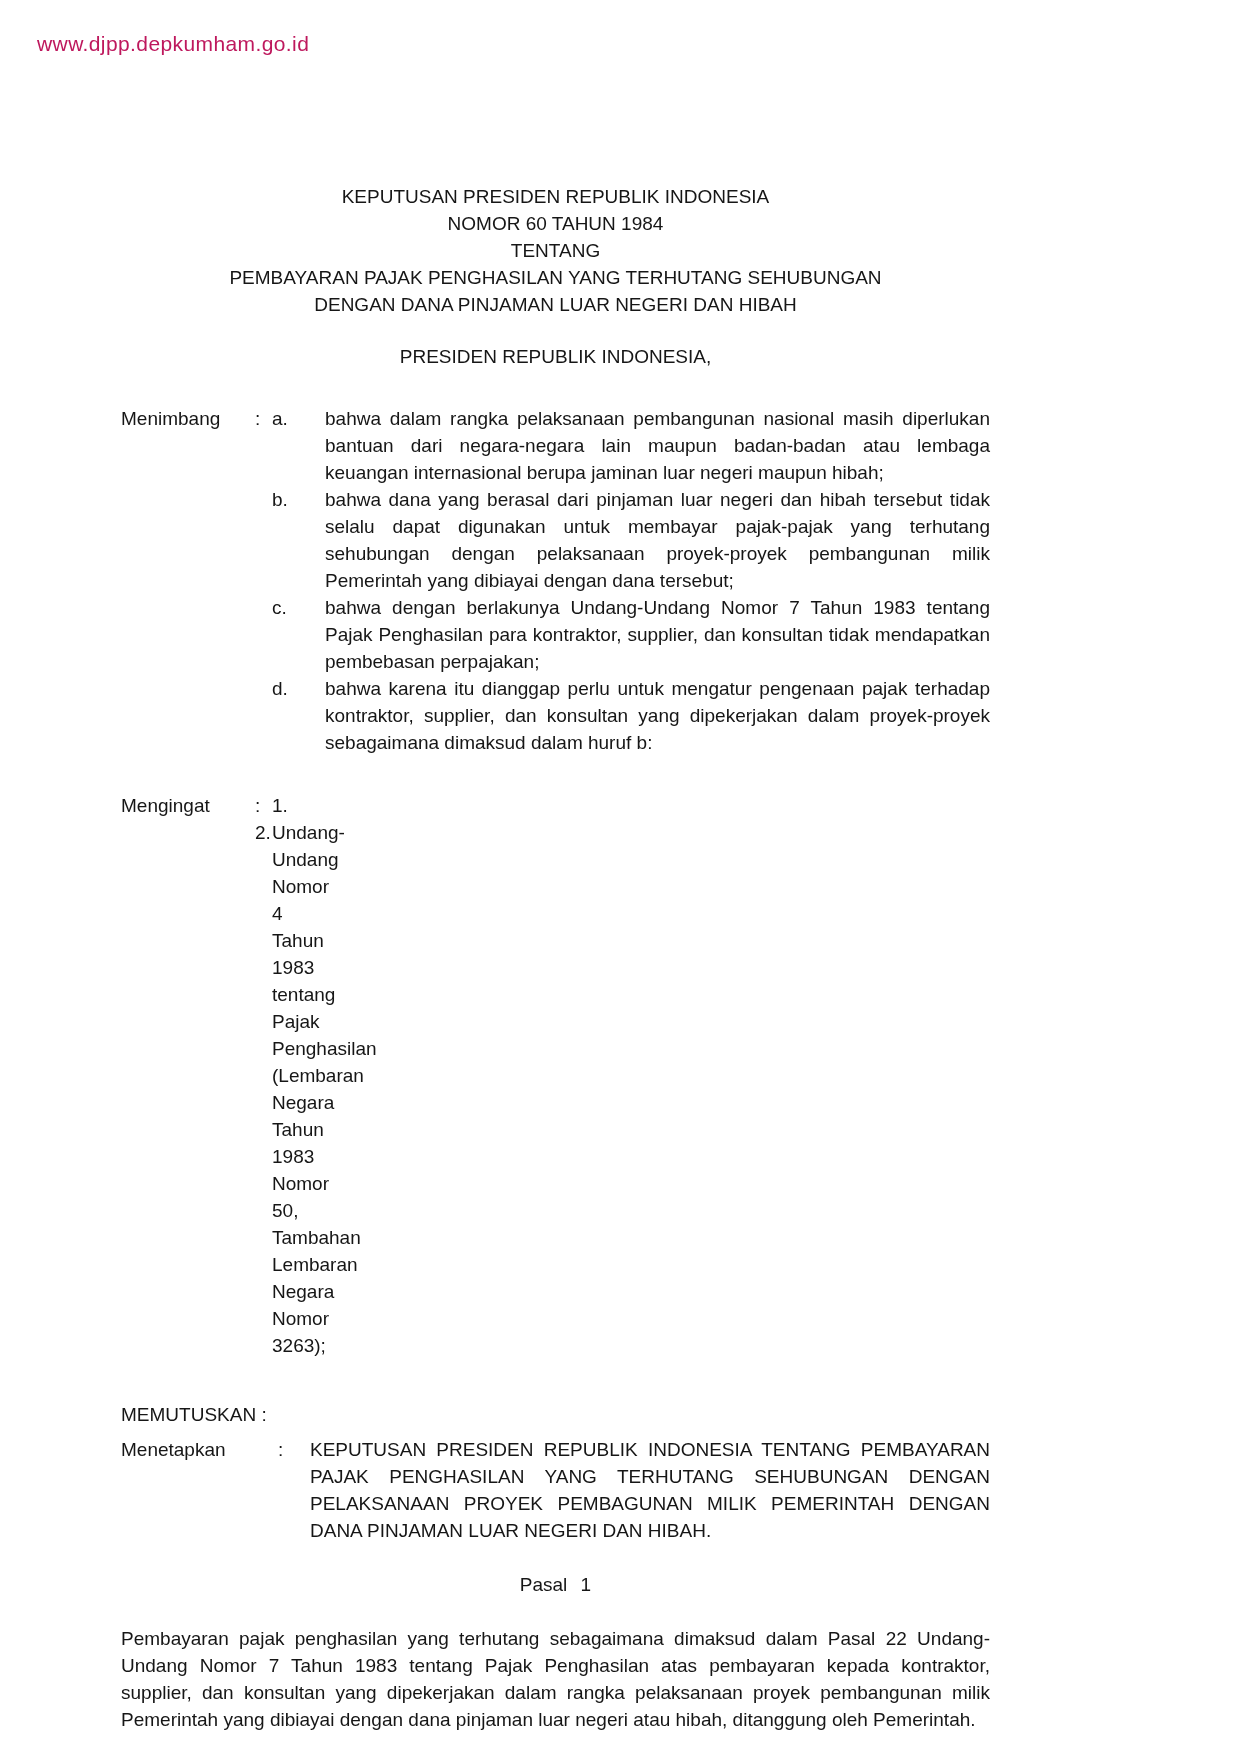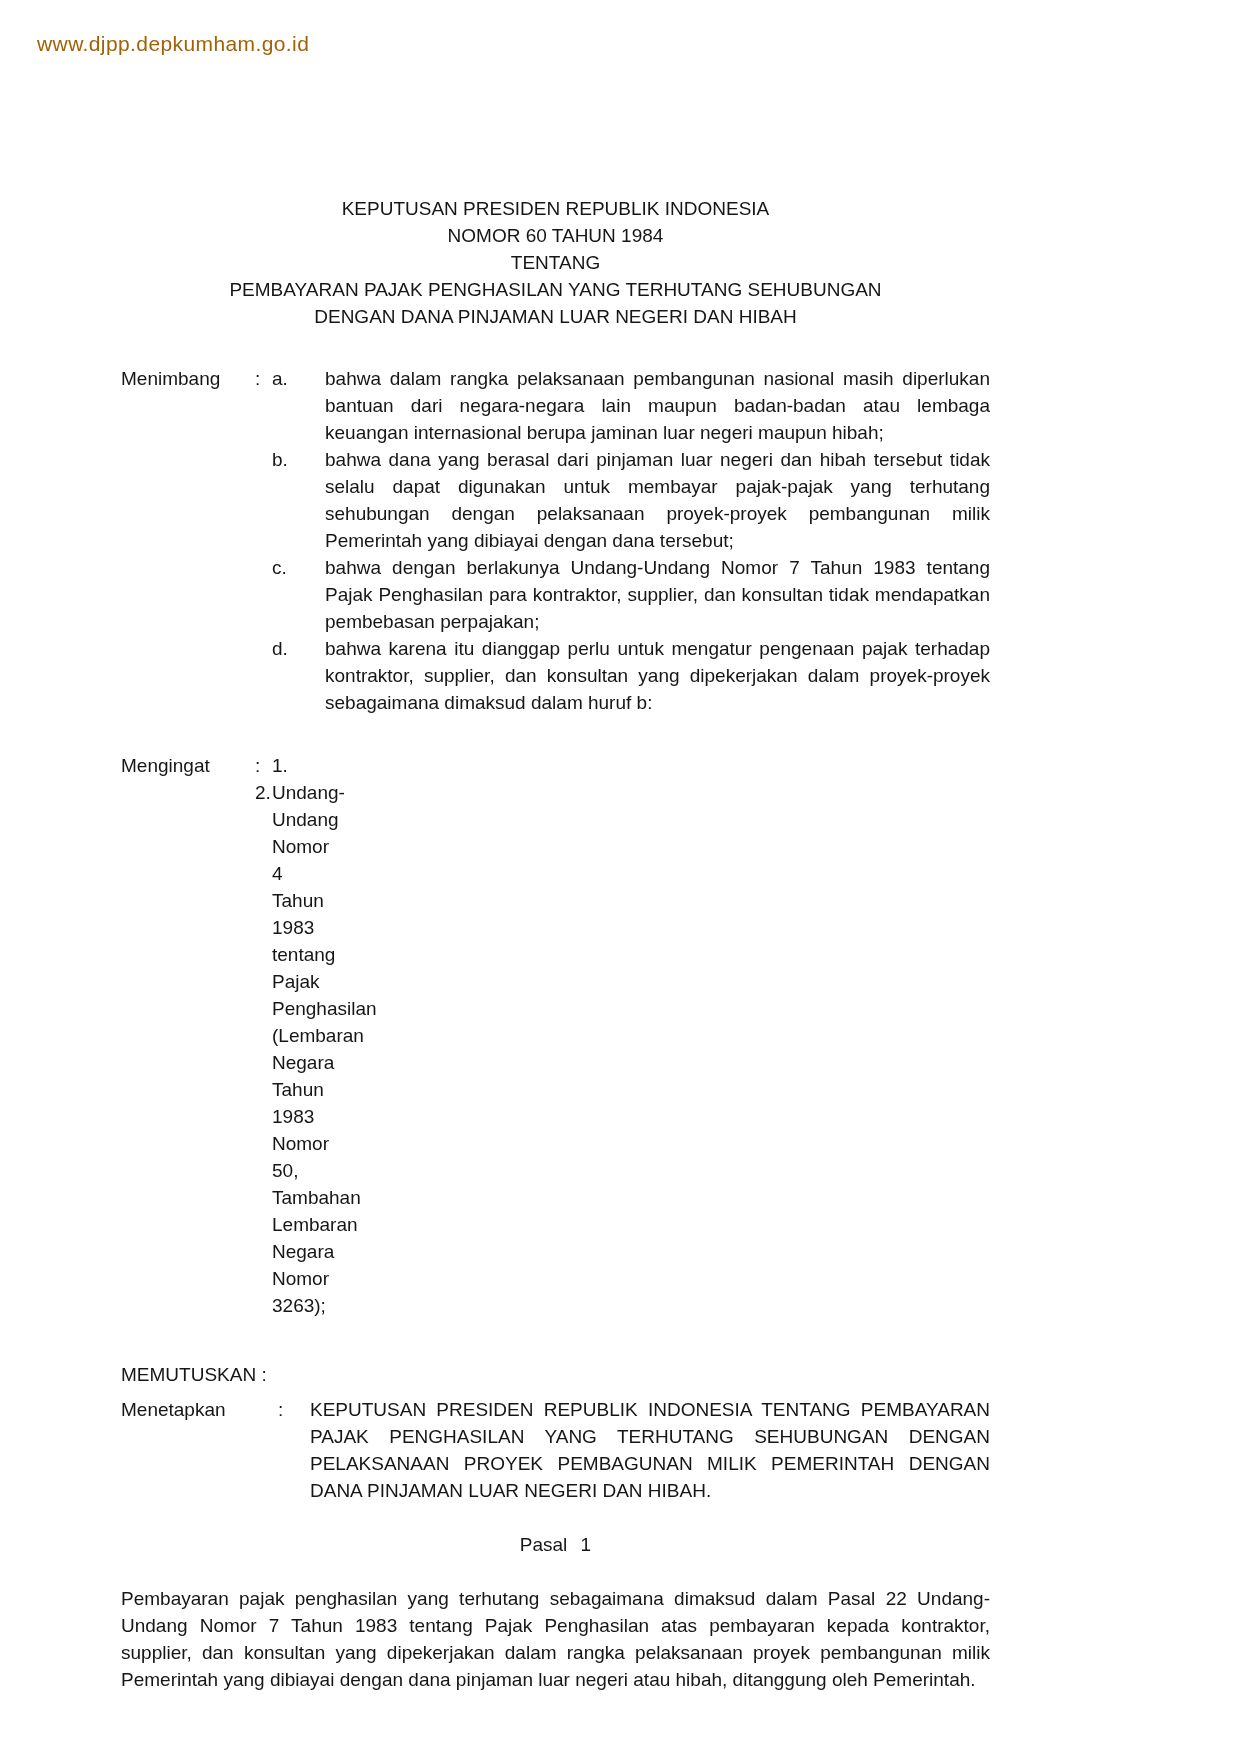--- a/index.html
+++ b/index.html
@@ -17,27 +17,27 @@
     width: 1240px;
     height: 1755px;
     background: #ffffff;
     overflow: hidden;
   }
   .watermark {
     position: absolute;
     left: 37px;
     top: 32px;
     font-size: 21px;
-    color: #a16207;
+    color: #be185d;
     letter-spacing: 0.4px;
   }
   .content {
     position: absolute;
     left: 121px;
-    top: 195px;
+    top: 183px;
     width: 869px;
     font-size: 19px;
     line-height: 27px;
   }
   .title { text-align: center; }
   .title div { white-space: nowrap; }
   .subtitle { text-align: center; margin-top: 25px; }
 
   .clause-grid {
     display: grid;
@@ -69,20 +69,21 @@
   <div class="content">
 
     <div class="title">
       <div>KEPUTUSAN PRESIDEN REPUBLIK INDONESIA</div>
       <div>NOMOR 60 TAHUN 1984</div>
       <div>TENTANG</div>
       <div>PEMBAYARAN PAJAK PENGHASILAN YANG TERHUTANG SEHUBUNGAN</div>
       <div>DENGAN DANA PINJAMAN LUAR NEGERI DAN HIBAH</div>
     </div>
 
+    <div class="subtitle">PRESIDEN REPUBLIK INDONESIA,</div>
 
     <div class="clause-grid section-menimbang">
       <div>Menimbang</div>
       <div>:</div>
       <div>a.</div>
       <div class="text">bahwa dalam rangka pelaksanaan pembangunan nasional masih diperlukan bantuan dari negara-negara lain maupun badan-badan atau lembaga keuangan internasional berupa jaminan luar negeri maupun hibah;</div>
 
       <div></div>
       <div></div>
       <div>b.</div>

